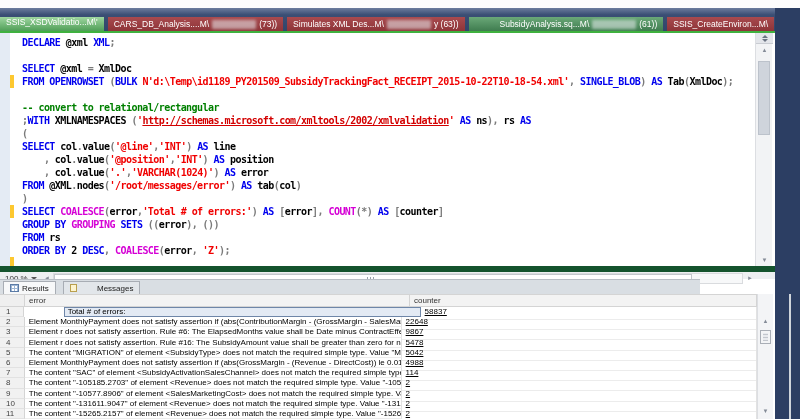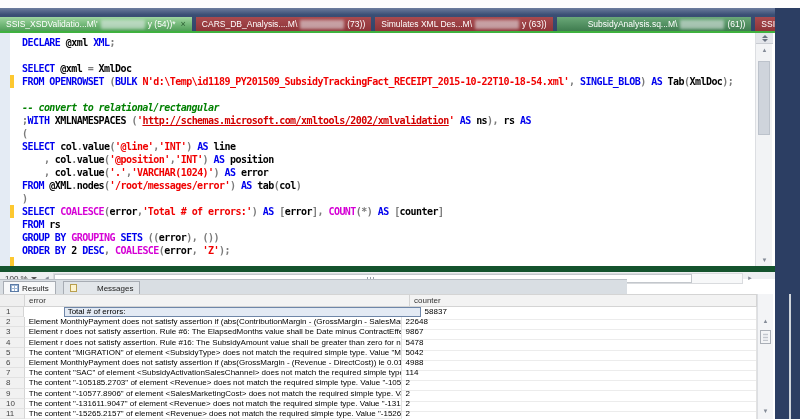--- a/index.html
+++ b/index.html
@@ -7,36 +7,36 @@
   #app { position:relative; width:800px; height:419px; overflow:hidden;
          font-family:"Liberation Sans", sans-serif; background:#fff; }
 
   
   .top-strip { position:absolute; left:0; top:0; width:800px; height:8px; background:#fdfdfd; }
   .tabwell { position:absolute; left:0; top:8px; width:800px; height:23px;
              background:linear-gradient(180deg,#6d7d9e 0%,#3a4e74 30%,#31456a 100%); }
   #tabs { position:absolute; left:0; bottom:0; height:14px; display:flex; gap:4px; }
   .tab { height:14px; display:flex; align-items:center; gap:3px; padding:0 6px;
          font-size:8.5px; color:#fff; white-space:nowrap; cursor:pointer; }
-  .tab.green-active { background:linear-gradient(180deg,#9ed6a0,#4f9e57); color:#fff; }
+  .tab.green-active { background:linear-gradient(180deg,#9ed6a0,#4f9e57); color:#fff;flex-direction:column; }
   .tab.red   { background:linear-gradient(180deg,#a84a4e,#8e3438); }
   .tab.green { background:linear-gradient(180deg,#6aa878,#3f7c4f);padding-left:31px; }
   .redact { display:inline-block; width:44px; height:9px; border-radius:1px;
             background:rgba(235,238,242,.55); filter:blur(1.5px); }
   .tclose { color:#2f6236; font-size:9px; margin-left:2px; cursor:pointer; }
   .tab-overflow { position:absolute; right:7px; top:14px; font-size:7px; color:#cdd5e3; cursor:pointer; }
   .accent-line { position:absolute; left:0; top:31px; width:800px; height:2px; background:#3fb13f; }
 
   
   #editor { position:absolute; left:0; top:33px; width:755px; height:233px; background:#fff; overflow:hidden; }
   .gutter { position:absolute; left:0; top:0; width:10px; height:233px; background:#e4ebf4; }
   #code { position:absolute; left:22px; top:3px; font-family:"DejaVu Sans Mono", monospace;
           font-size:10px; font-weight:bold; letter-spacing:-0.55px; }
   .cl { height:13px; line-height:13px; white-space:pre; }
-  .s-kw { color:#0000ee; } .s-st { color:#f00000; } .s-cm { color:#008000;font-style:italic; }
+  .s-kw { color:#0000ee; } .s-st { color:#f00000; } .s-cm { color:#008000; }
   .s-fn { color:#d500d5; } .s-op { color:#7a7a7a; } .s-id { color:#000;text-align:right; }
   .s-url { color:#d30000; text-decoration:underline; }
   .chbar { position:absolute; left:10px; width:4px; height:13px; background:#fdc830; }
 
   
   .vscroll { position:absolute; left:755px; top:33px; width:17px; height:233px;
              background:#f2f3f5; border-left:1px solid #dcdee2; }
   .vs-split { position:absolute; left:0; top:0; width:17px; height:11px; background:#e3e5ea;
               border-bottom:1px solid #c9ccd2; display:flex; flex-direction:column; align-items:center; justify-content:center; gap:1px; }
   .tri-up   { width:0;height:0;border-left:3px solid transparent;border-right:3px solid transparent;border-bottom:3px solid #6b7382; }
@@ -53,21 +53,21 @@
   .caret { width:0;height:0;border-left:3px solid transparent;border-right:3px solid transparent;border-top:3px solid #555; }
   .hs-left, .hs-right { position:absolute; top:1px; width:10px; height:11px; font-size:6px; color:#848b97;
              text-align:center; line-height:11px; cursor:pointer; }
   .hs-left { left:42px; } .hs-right { left:745px; }
   .hs-track { position:absolute; left:53px; top:1px; width:690px; height:11px; background:#f7f8f9; border:1px solid #d9dbde; }
   .hs-thumb { position:absolute; left:0; top:0; width:638px; height:9px; background:#ffffff; border:1px solid #c3c7cc; }
   .grip { position:absolute; left:312px; top:2px; width:7px; height:5px;
           background:repeating-linear-gradient(90deg,#9aa1ab 0 1px,transparent 1px 3px); }
 
   
-  .rtabs { position:absolute; left:0; top:279px; width:627px; height:15px; background:#d9dee3; border-top:1px solid #b9bec5; }
+  .rtabs { position:absolute; left:0; top:279px; width:700px; height:15px; background:#d9dee3; border-top:1px solid #b9bec5; }
   .rtab { position:absolute; top:1px; height:14px; display:flex; align-items:center; gap:3px; padding:0 6px;
           font-size:8px; color:#222; background:#e2e6ea; border:1px solid #a8adb4; cursor:pointer; }
   .rtab.active { background:#f7f8f9; border-bottom:1px solid #f7f8f9; }
   #tab-results { left:3px; } #tab-messages { left:63px;gap:20px; }
   .ico-grid { width:9px; height:8px; background:#fff; border:1px solid #5b7ba6;
               background-image:linear-gradient(#9db6d4 1px,transparent 1px),linear-gradient(90deg,#9db6d4 1px,transparent 1px);
               background-size:3px 3px; }
   .ico-msg { width:7px; height:8px; background:#fdf4cf; border:1px solid #b99f4e; }
 
   
@@ -76,21 +76,21 @@
   .ghead { display:flex; height:13px; }
   .gcorner { width:25px; background:#efefef; border:1px solid #d4d4d4; border-left:none; }
   .gh { background:#f3f3f3; border:1px solid #d4d4d4; border-left:none; padding:1px 0 0 4px; color:#333; }
   .gh-err { width:385px; } .gh-cnt { width:347px; }
   .grow { display:flex; height:10.2px; }
   .gnum { width:25px; background:#f1f1f1; border-right:1px solid #d4d4d4; border-bottom:1px solid #e2e2e2;
           color:#444; padding:0 0 0 6px; line-height:10px; }
   .gerr { width:385px; border-right:1px solid #e2e2e2; border-bottom:1px solid #ececec;
           padding:0 2px 0 4px; line-height:10px; white-space:nowrap; overflow:hidden; }
   .gcnt { width:363px; border-right:1px solid #e2e2e2; border-bottom:1px solid #ececec;
-          padding:0 0 12px 4px; line-height:10px; }
+          padding:0 0 12px 4px; line-height:10px;text-decoration:underline; }
   .grow.sel .gerr { background:#e3eaf4; outline:1px solid #6e86a8; outline-offset:-1px;margin-left:40px; }
 
   
   .gvscroll { position:absolute; left:757px; top:294px; width:16px; height:125px; background:#f3f4f6; border-left:1px solid #dcdee2; }
   .gvs-up, .gvs-down { position:absolute; left:0; width:15px; height:11px; color:#848b97; font-size:6px;
           text-align:center; line-height:11px; cursor:pointer; }
   .gvs-up { top:22px; } .gvs-down { bottom:2px; }
   .gvs-thumb { position:absolute; left:2px; top:36px; width:11px; height:14px; background:#e8eaee; border:1px solid #a9aeb6;
           background-image:repeating-linear-gradient(#c2c6cd 0 1px,transparent 1px 3px); background-clip:content-box; padding:2px; cursor:pointer; }
 
@@ -145,22 +145,22 @@
         <div class="cl"></div>
         <div class="cl"><span class="s-cm">-- convert to relational/rectangular</span></div>
         <div class="cl"><span class="s-op">;</span><span class="s-kw">WITH </span><span class="s-id">XMLNAMESPACES </span><span class="s-op">(</span><span class="s-st">'</span><span class="s-url">http://schemas.microsoft.com/xmltools/2002/xmlvalidation</span><span class="s-st">'</span><span class="s-kw"> AS </span><span class="s-id">ns</span><span class="s-op">), </span><span class="s-id">rs </span><span class="s-kw">AS</span></div>
         <div class="cl"><span class="s-op">(</span></div>
         <div class="cl"><span class="s-kw">SELECT </span><span class="s-id">col</span><span class="s-op">.</span><span class="s-id">value</span><span class="s-op">(</span><span class="s-st">'@line'</span><span class="s-op">,</span><span class="s-st">'INT'</span><span class="s-op">) </span><span class="s-kw">AS </span><span class="s-id">line</span></div>
         <div class="cl"><span class="s-op">    , </span><span class="s-id">col</span><span class="s-op">.</span><span class="s-id">value</span><span class="s-op">(</span><span class="s-st">'@position'</span><span class="s-op">,</span><span class="s-st">'INT'</span><span class="s-op">) </span><span class="s-kw">AS </span><span class="s-id">position</span></div>
         <div class="cl"><span class="s-op">    , </span><span class="s-id">col</span><span class="s-op">.</span><span class="s-id">value</span><span class="s-op">(</span><span class="s-st">'.'</span><span class="s-op">,</span><span class="s-st">'VARCHAR(1024)'</span><span class="s-op">) </span><span class="s-kw">AS </span><span class="s-id">error</span></div>
         <div class="cl"><span class="s-kw">FROM </span><span class="s-id">@XML</span><span class="s-op">.</span><span class="s-id">nodes</span><span class="s-op">(</span><span class="s-st">'/root/messages/error'</span><span class="s-op">) </span><span class="s-kw">AS </span><span class="s-id">tab</span><span class="s-op">(</span><span class="s-id">col</span><span class="s-op">)</span></div>
         <div class="cl"><span class="s-op">)</span></div>
         <div class="cl"><span class="s-kw">SELECT </span><span class="s-fn">COALESCE</span><span class="s-op">(</span><span class="s-id">error</span><span class="s-op">,</span><span class="s-st">'Total # of errors:'</span><span class="s-op">) </span><span class="s-kw">AS </span><span class="s-op">[</span><span class="s-id">error</span><span class="s-op">], </span><span class="s-fn">COUNT</span><span class="s-op">(*) </span><span class="s-kw">AS </span><span class="s-op">[</span><span class="s-id">counter</span><span class="s-op">]</span></div>
+        <div class="cl"><span class="s-kw">GROUP BY </span><span class="s-fn">GROUPING </span><span class="s-kw">SETS </span><span class="s-op">((</span><span class="s-id">error</span><span class="s-op">), ())</span></div>
         <div class="cl"><span class="s-kw">FROM </span><span class="s-id">rs</span></div>
-        <div class="cl"><span class="s-kw">GROUP BY </span><span class="s-fn">GROUPING </span><span class="s-kw">SETS </span><span class="s-op">((</span><span class="s-id">error</span><span class="s-op">), ())</span></div>
         <div class="cl"><span class="s-kw">ORDER BY </span><span class="s-id">2 </span><span class="s-kw">DESC</span><span class="s-op">, </span><span class="s-fn">COALESCE</span><span class="s-op">(</span><span class="s-id">error</span><span class="s-op">, </span><span class="s-st">'Z'</span><span class="s-op">);</span></div>
         <div class="cl"></div>
       </div>
   <div class="chbar" style="top: 42px;"></div>
       <div class="chbar" style="top: 172px;"></div>
       <div class="chbar" style="top: 224px;"></div>
     </div>
 
   <div class="vscroll">
     <div class="vs-split">

